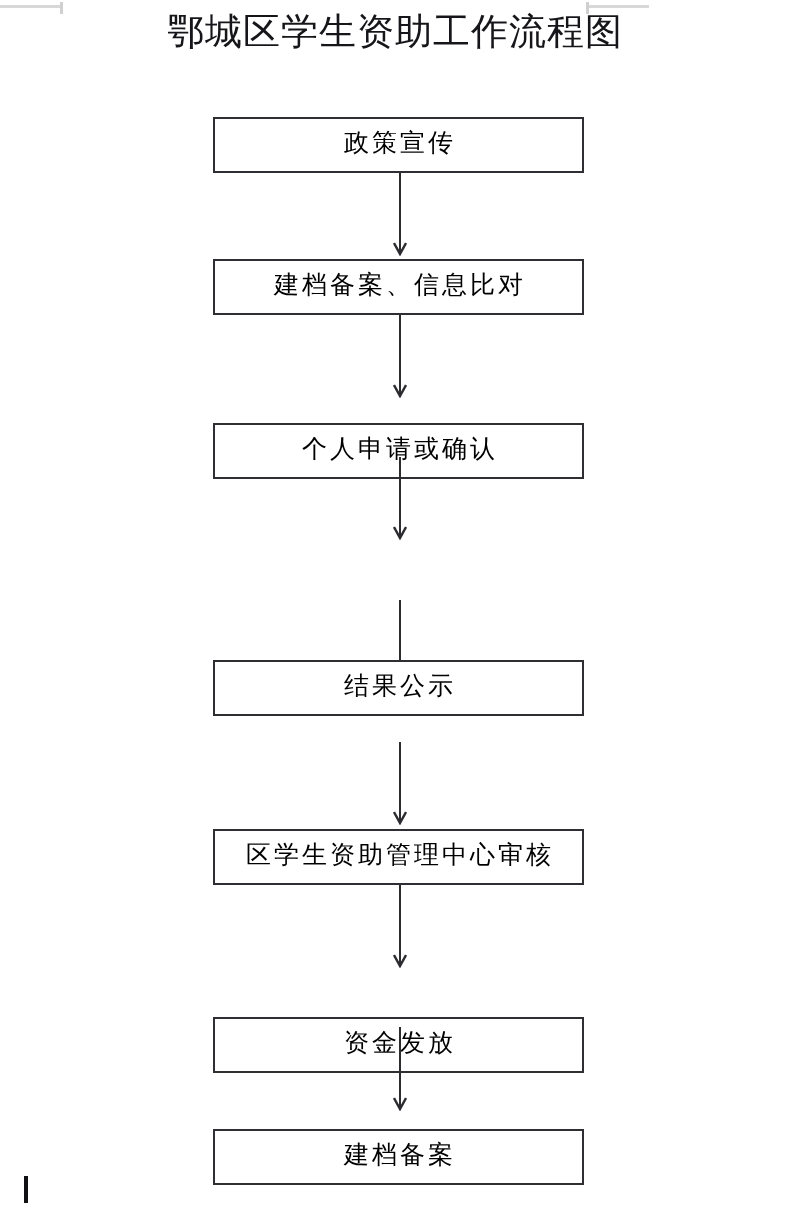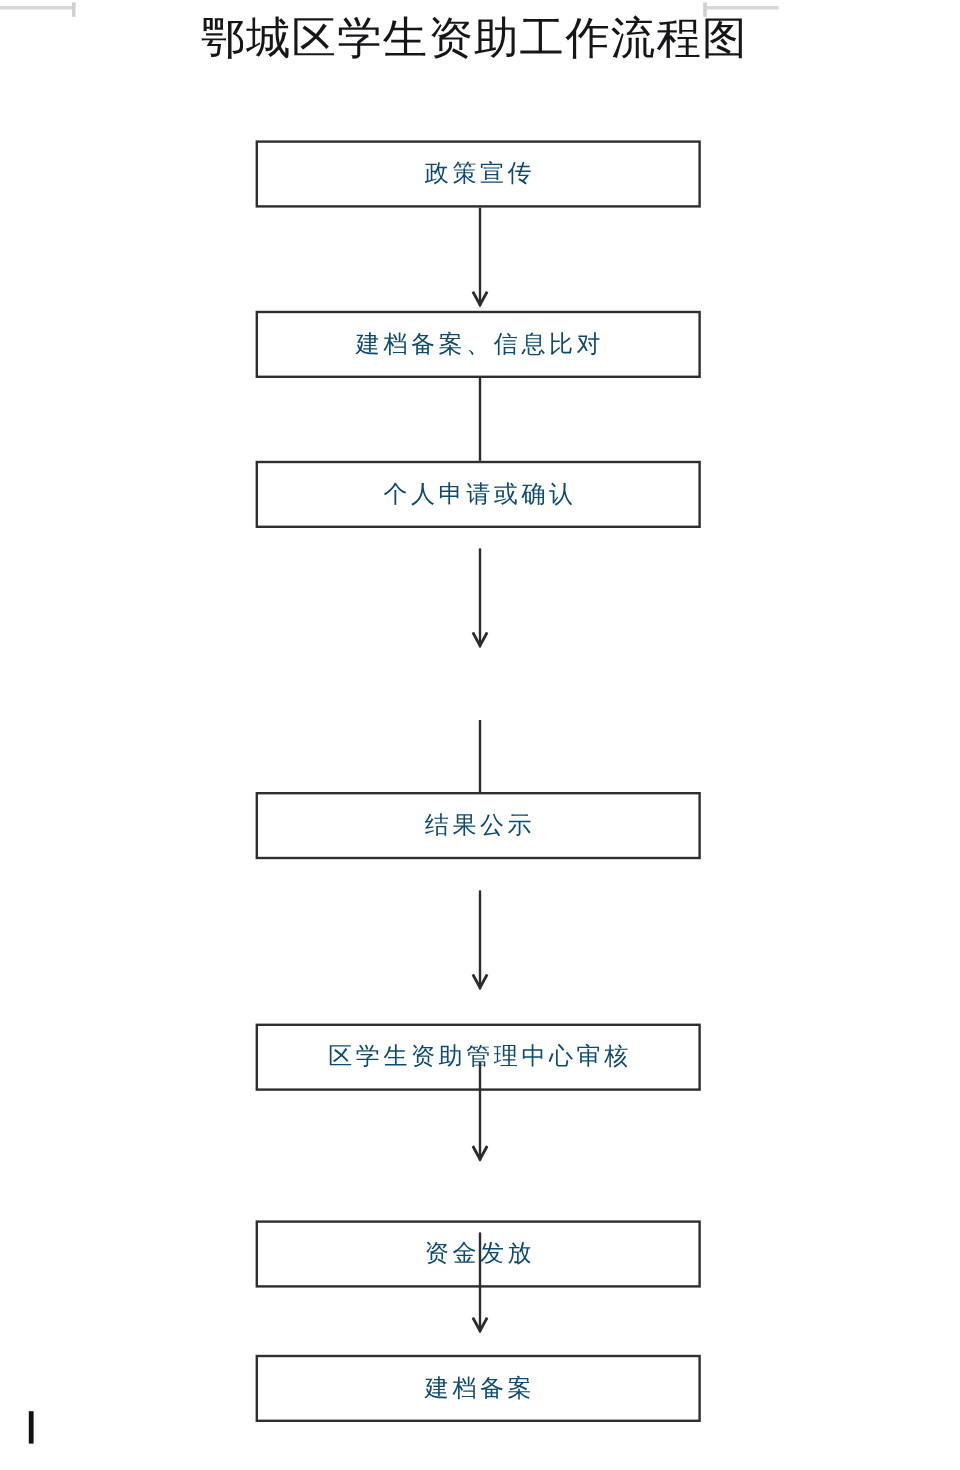--- a/index.html
+++ b/index.html
@@ -51,25 +51,25 @@
     width: 371px;
     height: 56px;
     box-sizing: border-box;
     border: 2px solid #2e2e33;
     background: #ffffff;
     display: flex;
     align-items: center;
     justify-content: center;
   }
   .node-label {
-    font-family: Liberation Sans, sans-serif;
-    font-size: 20px;
+    font-family: Liberation Mono, monospace;
+    font-size: 25px;
     line-height: 28px;
     letter-spacing: 3px;
-    color: #0c4a6e;
+    color: #000000;
     white-space: nowrap;
     text-indent: 3px;
   }
 
   
   .arrow {
     position: absolute;
     left: 393px;
     width: 14px;
   }
@@ -129,21 +129,21 @@
   </div>
   <div class="arrow" style="top:315px; height:82px;">
     <div class="shaft"></div>
     <div class="head">
       <svg width="14" height="14" viewBox="0 0 14 14">
           <path d="M1 1 L7 12 L13 1" fill="none" stroke="#2b2b30" stroke-width="2.4" stroke-linejoin="miter"></path>
         </svg>
     </div>
   </div>
 
-  <div class="node" style="top:384px;">
+  <div class="node" style="top:423px;">
     <span class="node-label">个人申请或确认</span>
   </div>
   <div class="arrow" style="top:457px; height:82px;">
     <div class="shaft"></div>
     <div class="head">
       <svg width="14" height="14" viewBox="0 0 14 14">
           <path d="M1 1 L7 12 L13 1" fill="none" stroke="#2b2b30" stroke-width="2.4" stroke-linejoin="miter"></path>
         </svg>
     </div>
   </div>
@@ -162,21 +162,21 @@
   </div>
   <div class="arrow" style="top:742px; height:82px;">
     <div class="shaft"></div>
     <div class="head">
       <svg width="14" height="14" viewBox="0 0 14 14">
           <path d="M1 1 L7 12 L13 1" fill="none" stroke="#2b2b30" stroke-width="2.4" stroke-linejoin="miter"></path>
         </svg>
     </div>
   </div>
 
-  <div class="node" style="top:853px;">
+  <div class="node" style="top:829px;">
     <span class="node-label">区学生资助管理中心审核</span>
   </div>
   <div class="arrow" style="top:885px; height:82px;">
     <div class="shaft"></div>
     <div class="head">
       <svg width="14" height="14" viewBox="0 0 14 14">
           <path d="M1 1 L7 12 L13 1" fill="none" stroke="#2b2b30" stroke-width="2.4" stroke-linejoin="miter"></path>
         </svg>
     </div>
   </div>

